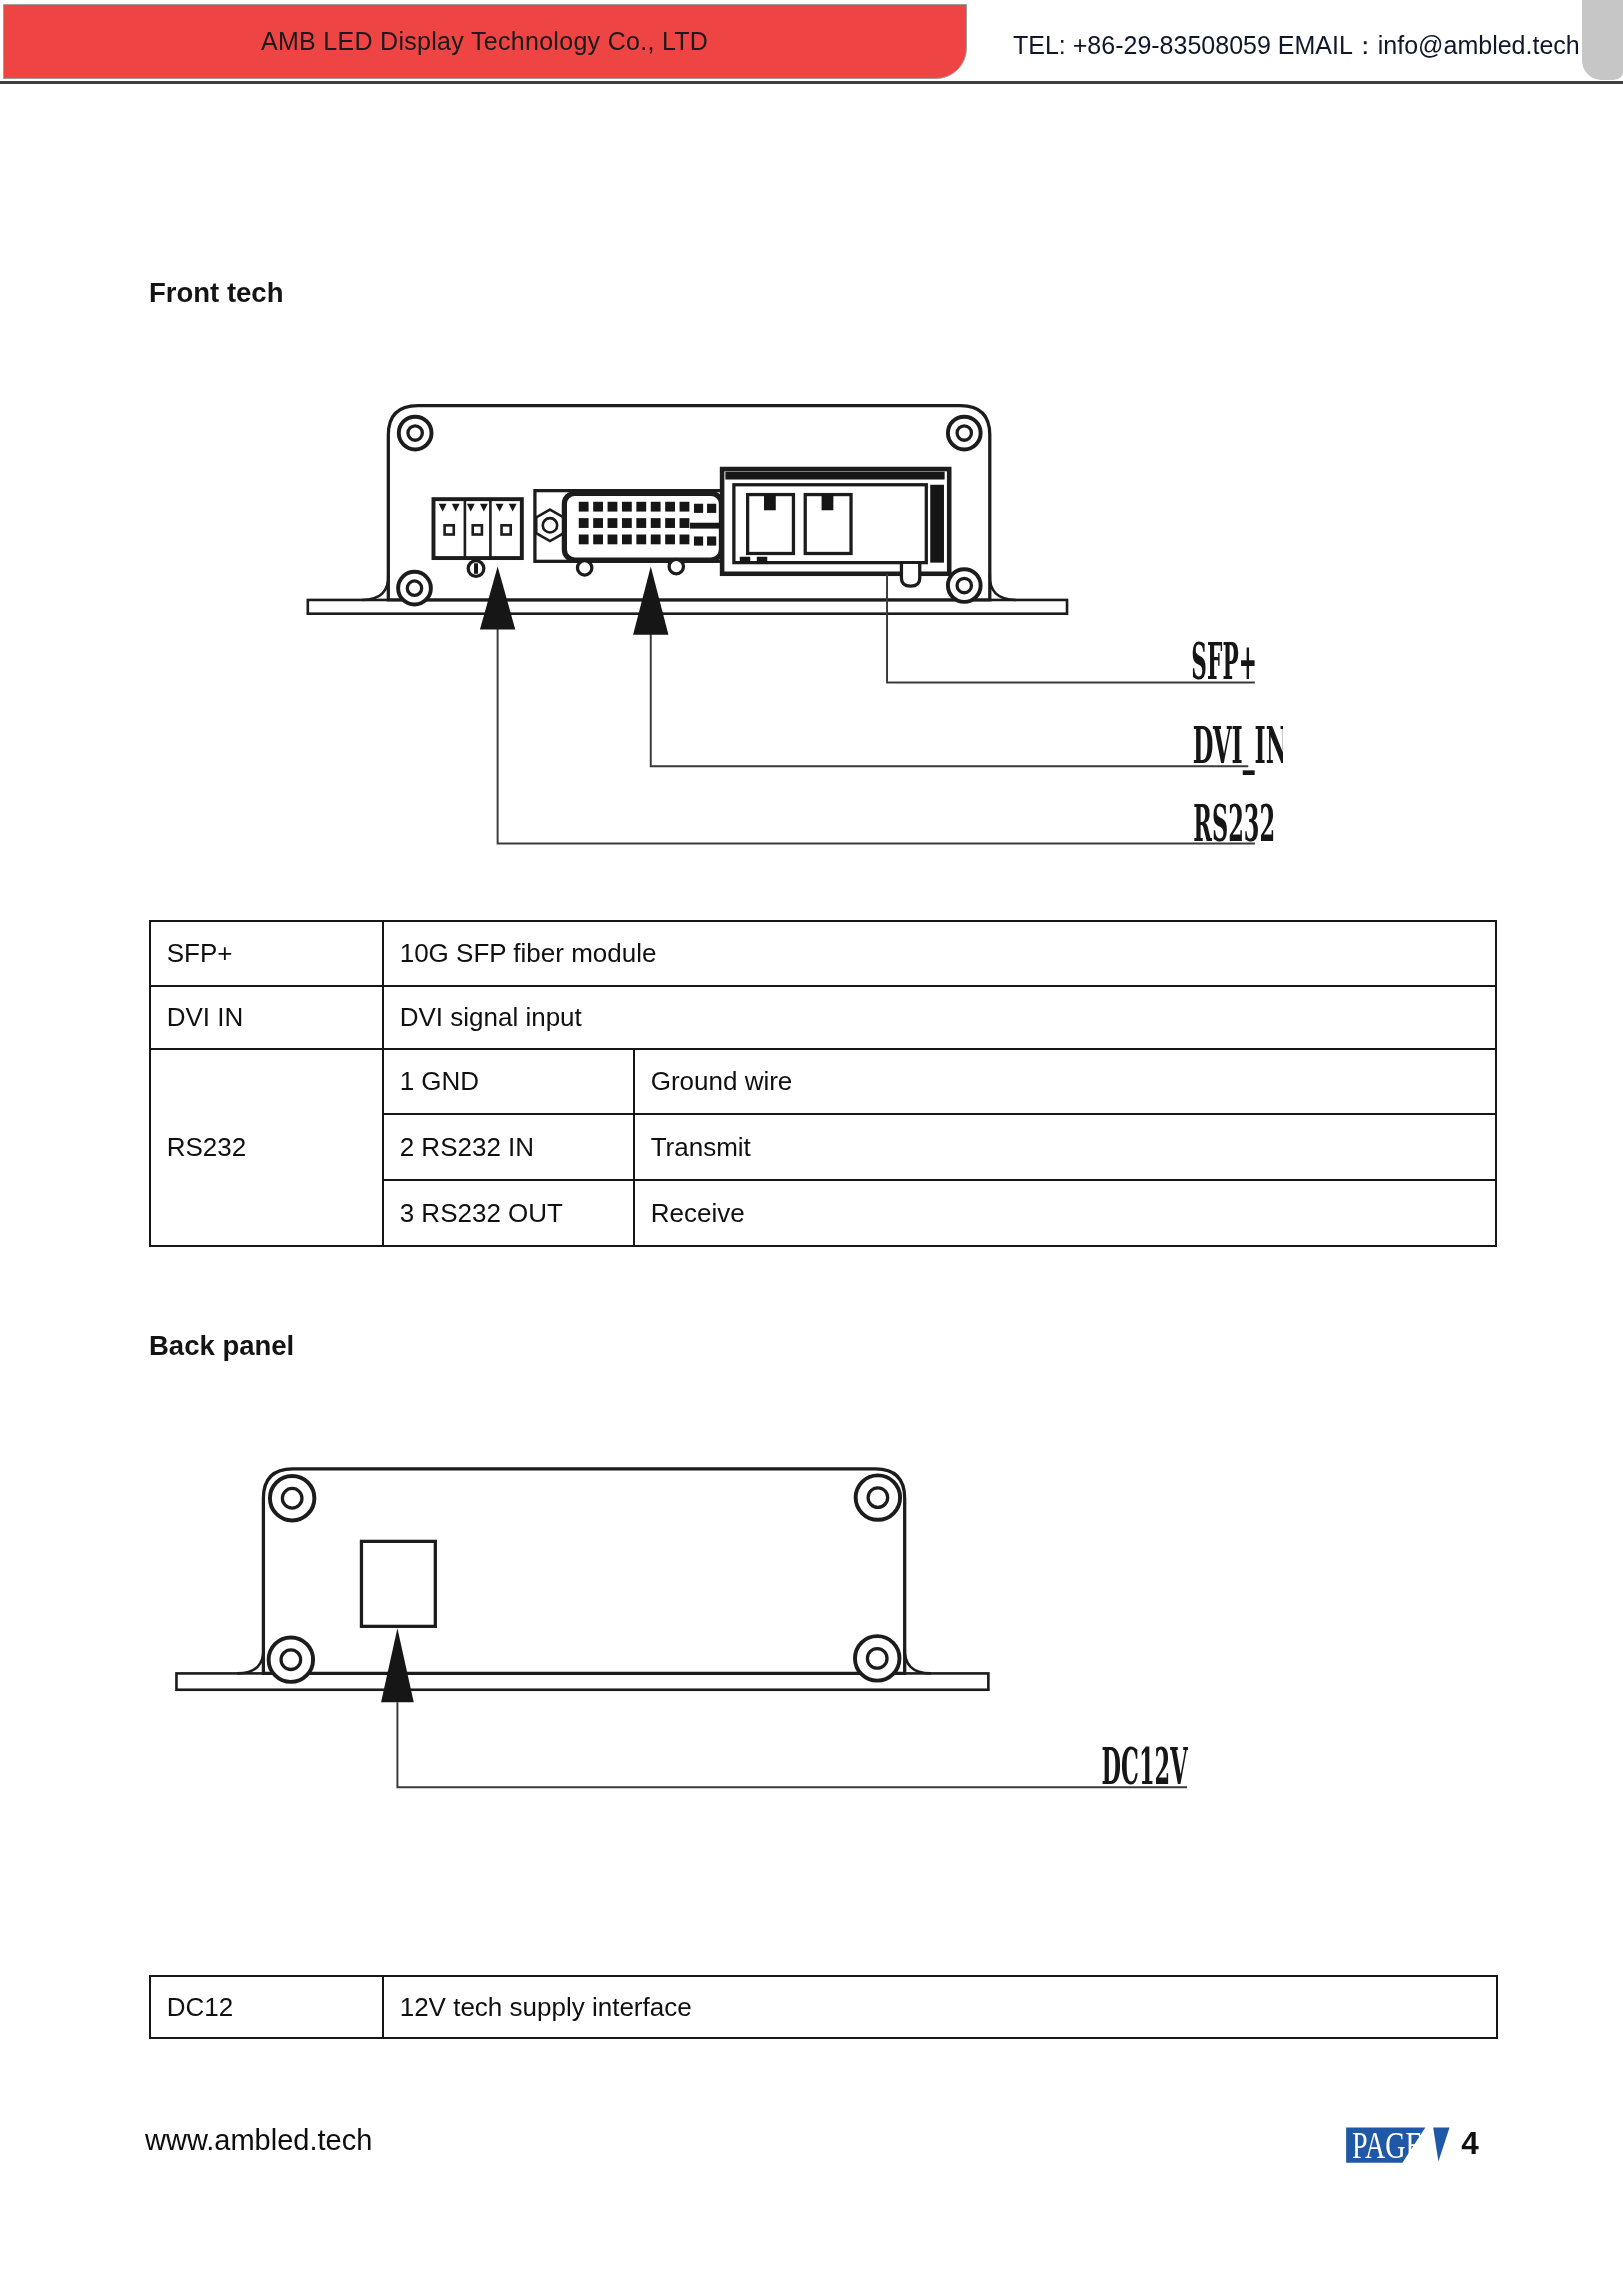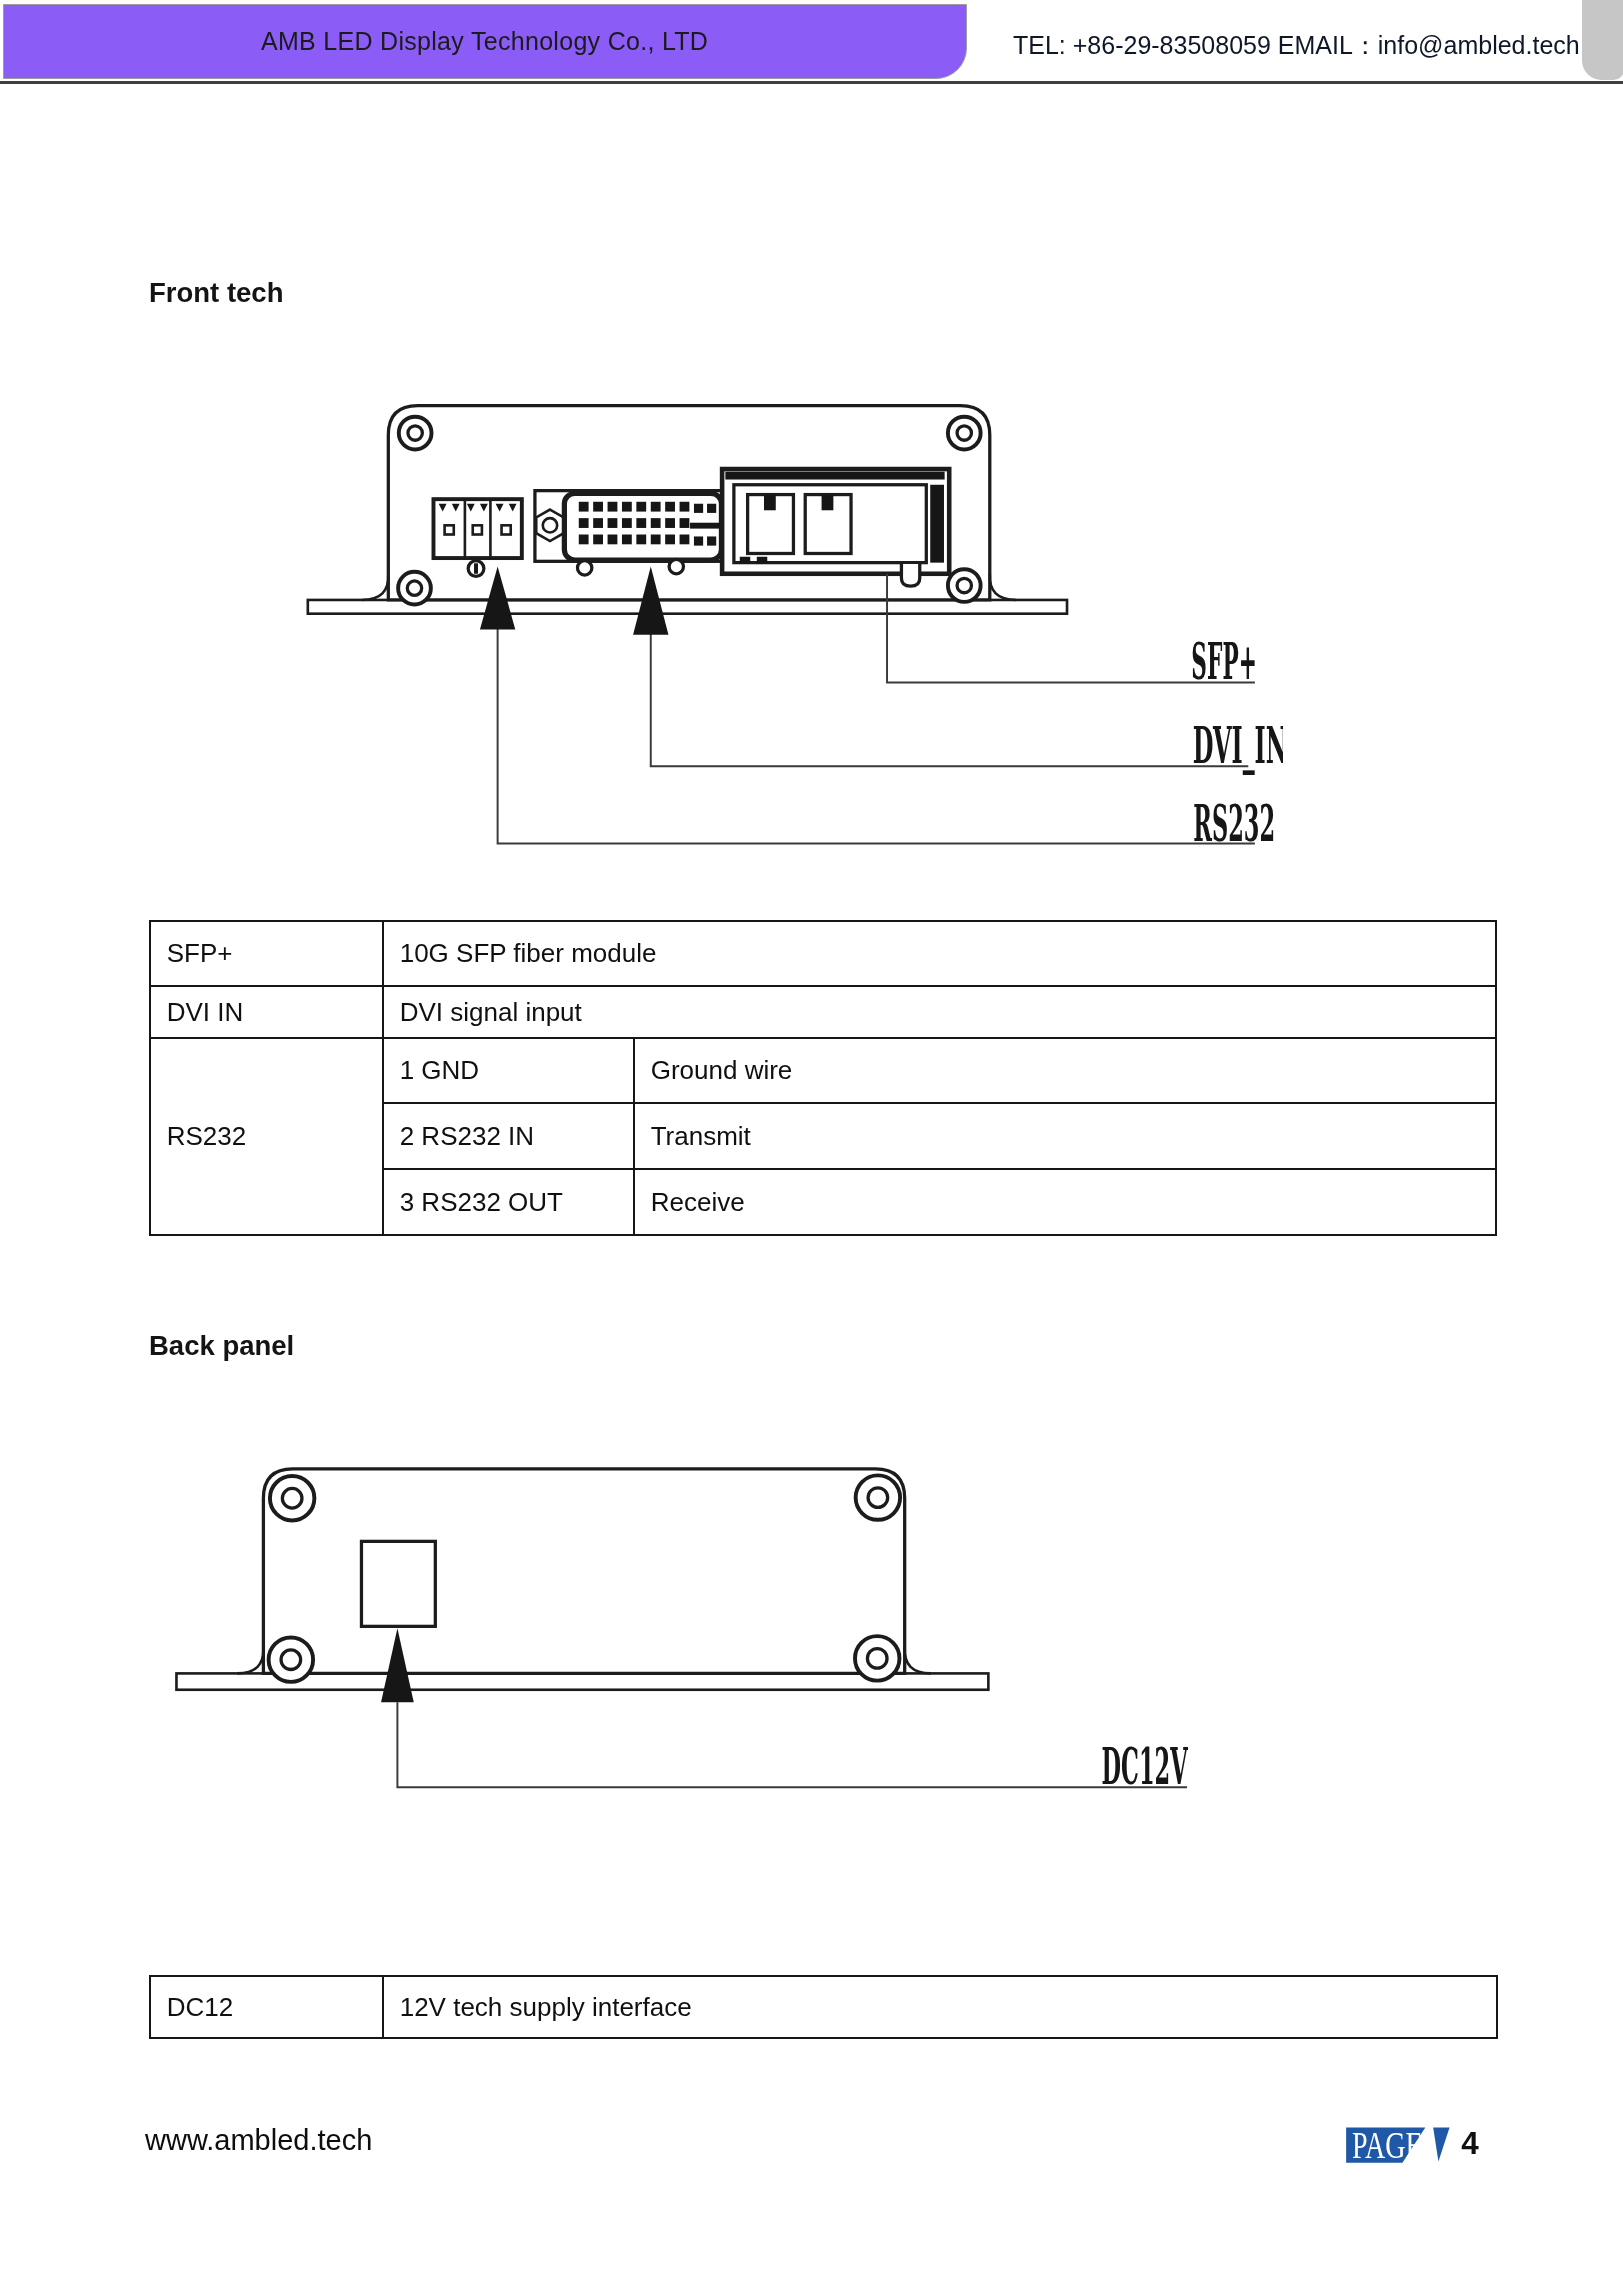--- a/index.html
+++ b/index.html
@@ -5,21 +5,21 @@
   html,body{margin:0;padding:0;background:#ffffff;}
   #page{
     position:relative;width:1623px;height:2295px;background:#ffffff;overflow:hidden;
     font-family:"Liberation Sans",sans-serif;color:#161616;
   }
   .abs{position:absolute;}
 
   
   .header-panel{
     left:2.6px;top:3.9px;width:962px;height:73px;
-    background:#8b5cf6;border:1.3px solid #9c9c9c;
+    background:#ef4444;border:1.3px solid #9c9c9c;
     border-radius:0 0 31px 0;
     display:flex;align-items:center;justify-content:center;
   }
   .company-name{font-size:25px;letter-spacing:0.3px;color:#1b1b1b;}
   .header-contact{
     left:1013px;top:29px;width:563px;height:39px;
     font-size:25px;color:#0f172a;white-space:nowrap;
   }
   .header-tab{
     left:1582px;top:0px;width:42px;height:80px;
@@ -184,21 +184,21 @@
       <colgroup>
           <col style="width:233px">
           <col style="width:251px">
           <col style="width:862px">
         </colgroup>
       <tbody>
           <tr style="height:65px">
         <td>SFP+</td>
         <td colspan="2">10G SFP fiber module</td>
       </tr>
-      <tr style="height:52px">
+      <tr style="height:63px">
         <td>DVI IN</td>
         <td colspan="2">DVI signal input</td>
       </tr>
       <tr style="height:65px">
         <td rowspan="3">RS232</td>
         <td>1 GND</td>
         <td>Ground wire</td>
       </tr>
       <tr style="height:66px">
         <td>2 RS232 IN</td>

